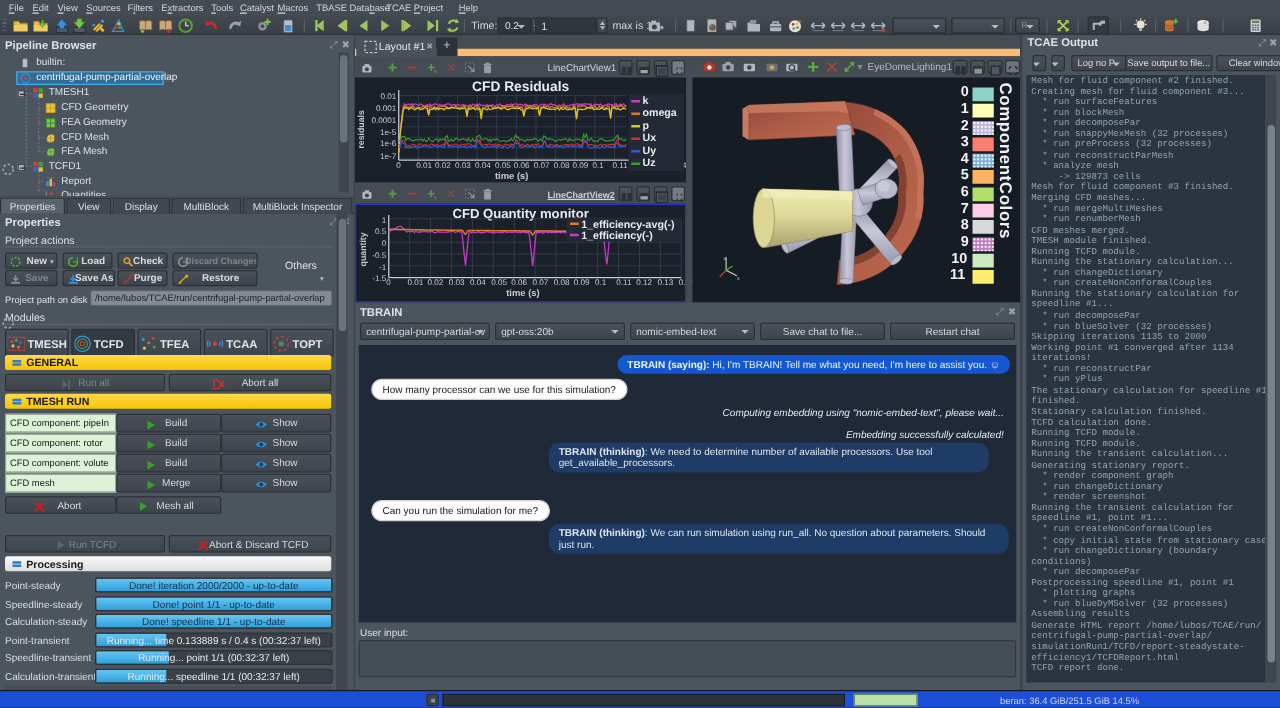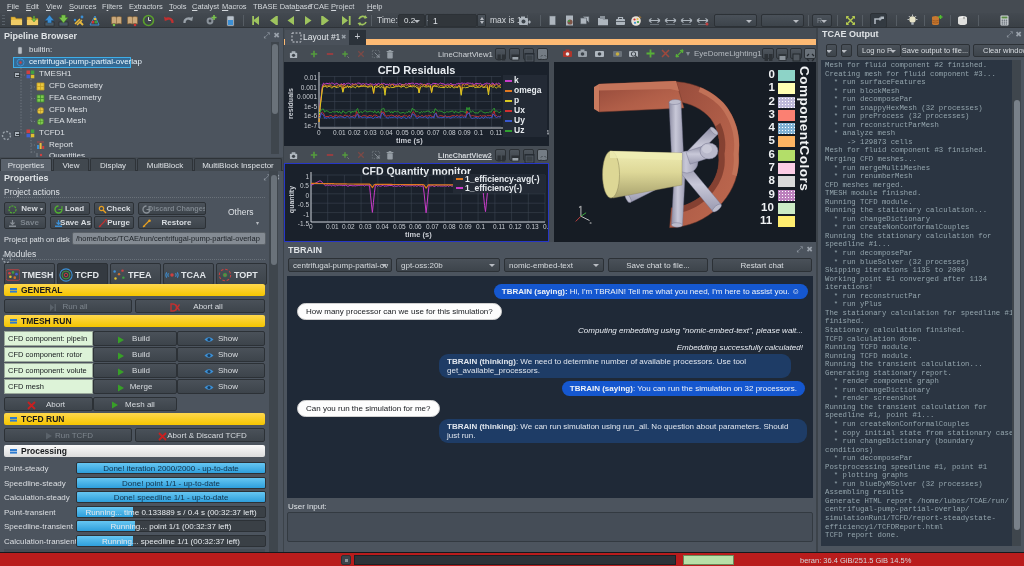--- a/index.html
+++ b/index.html
@@ -473,21 +473,20 @@
 <div class="btn" style="left:177px;top:208px;width:88px;height:15px;line-height:14px"><svg style="position:absolute;left:26px;top:4px" width="10" height="7" viewBox="0 0 10 7">
           <path d="M0.5 3.5 Q5 -1 9.5 3.5 Q5 8 0.5 3.5z" fill="#3c8fd4"></path>
           <circle cx="5" cy="3.5" r="1.6" fill="#1a3c5c"></circle>
         </svg><span style="margin-left:14px">Show</span></div>
 <div class="btn" style="left:4px;top:226px;width:89px;height:14px;line-height:13px"><svg style="position:absolute;left:22px;top:3px" width="9" height="9" viewBox="0 0 9 9">
           <path d="M1 1 L8 8 M8 1 L1 8" stroke="#c82020" stroke-width="1.8"></path>
         </svg><span style="margin-left:14px">Abort</span></div>
 <div class="btn" style="left:93px;top:226px;width:84px;height:14px;line-height:13px"><svg style="position:absolute;left:17px;top:3px" width="8" height="8" viewBox="0 0 8 8">
           <path d="M1 0.5 v7 L7 4z" fill="#38a028"></path>
         </svg><span style="margin-left:10px">Mesh all</span></div>
-<div class="ybar" style="top:242px">TCFD RUN</div>
 <div class="btn dis" style="left:4px;top:257px;width:128px;height:14px;line-height:13px"><svg style="position:absolute;left:40px;top:3px" width="8" height="8" viewBox="0 0 8 8">
           <path d="M1 0.5 v7 L7 4z" fill="#5a626a"></path>
         </svg><span style="margin-left:12px">Run TCFD</span></div>
 <div class="btn" style="left:135px;top:257px;width:130px;height:14px;line-height:13px"><svg style="position:absolute;left:22px;top:3px" width="9" height="9" viewBox="0 0 9 9">
           <path d="M1 1 L8 8 M8 1 L1 8" stroke="#c82020" stroke-width="1.8"></path>
         </svg><span style="margin-left:14px">Abort &amp; Discard TCFD</span></div>
 <div class="ybar" style="top:274px;background:linear-gradient(#fafafa,#dcdcdc);color:#17191c">Processing</div>
 <span class="prow-label" style="left:4px;top:293px">Point-steady</span>
 <div class="pbar" style="left:76px;top:291px;width:190px">
         <div class="pfill" style="width:100%"></div>
@@ -895,21 +894,20 @@
 <div class="combo" style="left:112px;top:16px;width:104px;height:14px;line-height:13px">gpt-oss:20b</div>
 <div class="combo" style="left:220px;top:16px;width:100px;height:14px;line-height:13px">nomic-embed-text</div>
 <div class="btn" style="left:324px;top:16px;width:100px;height:14px;line-height:13px">Save chat to file...</div>
 <div class="btn" style="left:428px;top:16px;width:100px;height:14px;line-height:13px">Restart chat</div>
 <div class="abs" style="left:3px;top:34px;width:526px;height:222px;background:#1f2937;overflow:hidden">
 <div class="bubR" style="right:5px;top:8px"><b>TBRAIN (saying):</b> Hi, I'm TBRAIN! Tell me what you need, I'm here to assist you. ☺</div>
 <div class="bubW" style="left:10px;top:27px">How many processor can we use for this simulation?</div>
 <div class="ital" style="right:10px;top:50px">Computing embedding using "nomic-embed-text", please wait...</div>
 <div class="ital" style="right:10px;top:67px">Embedding successfully calculated!</div>
 <div class="bubT" style="left:152px;top:78px;width:352px"><b>TBRAIN (thinking)</b>: We need to determine number of available processors. Use tool get_available_processors.</div>
-<div class="bubR" style="right:8px;top:105px"><b>TBRAIN (saying)</b>: You can run the simulation on 32 processors.</div>
 <div class="bubW" style="left:10px;top:124px">Can you run the simulation for me?</div>
 <div class="bubT" style="left:152px;top:143px;width:368px"><b>TBRAIN (thinking)</b>: We can run simulation using run_all. No question about parameters. Should just run.</div>
 </div>
 <span class="abs" style="left:4px;top:260px;font-size:8px;color:#dde1e5">User input:</span>
 <div class="abs" style="left:3px;top:270px;width:526px;height:30px;background:#454d57;border:1px solid #333a41;border-radius:2px"></div>
 </div>
 <div class="abs panel" style="left:818px;top:28px;width:206px;height:524px">
 <span class="ptitle abs" style="left:4px;top:1px">TCAE Output</span>
 <span class="flo" style="right:12px;top:2px">⤢</span>
       <span class="flo" style="right:3px;top:2px">✖</span>
@@ -973,20 +971,20 @@
 Generate HTML report /home/lubos/TCAE/run/
 centrifugal-pump-partial-overlap/
 simulationRun1/TCFD/report-steadystate-
 efficiency1/TCFDReport.html
 TCFD report done.</pre>
       </div>
 <div class="abs" style="left:194px;top:32px;width:9px;height:486px;background:#3f464d">
         <div class="abs" style="left:1.5px;top:40px;width:6px;height:430px;background:#79818a;border-radius:3px"></div>
       </div>
 </div>
-<div class="abs" style="left:0;top:552px;width:1024px;height:14px;background:#b91c1c;border-top:1px solid #16191d">
+<div class="abs" style="left:0;top:552px;width:1024px;height:14px;background:#1d4ed8;border-top:1px solid #16191d">
 <div class="abs" style="left:341px;top:2px;width:10px;height:10px;background:#3d444b;border:1px solid #2c3136;border-radius:2px">
         <div style="position:absolute;left:2.5px;top:2.5px;width:3px;height:3px;background:#8a929a"></div>
       </div>
 <div class="abs" style="left:354px;top:2px;width:322px;height:10px;background:#2c3238;border:1px solid #1c2126"></div>
 <div class="abs" style="left:683px;top:2px;width:51px;height:10px;background:#b8e0a8;border:1px solid #6a8a5a"></div>
 <span class="abs" style="left:800px;top:3px;font-size:7.5px;color:#d4d8dc">beran: 36.4 GiB/251.5 GiB 14.5%</span>
 </div>
 </div>
 </body></html>

